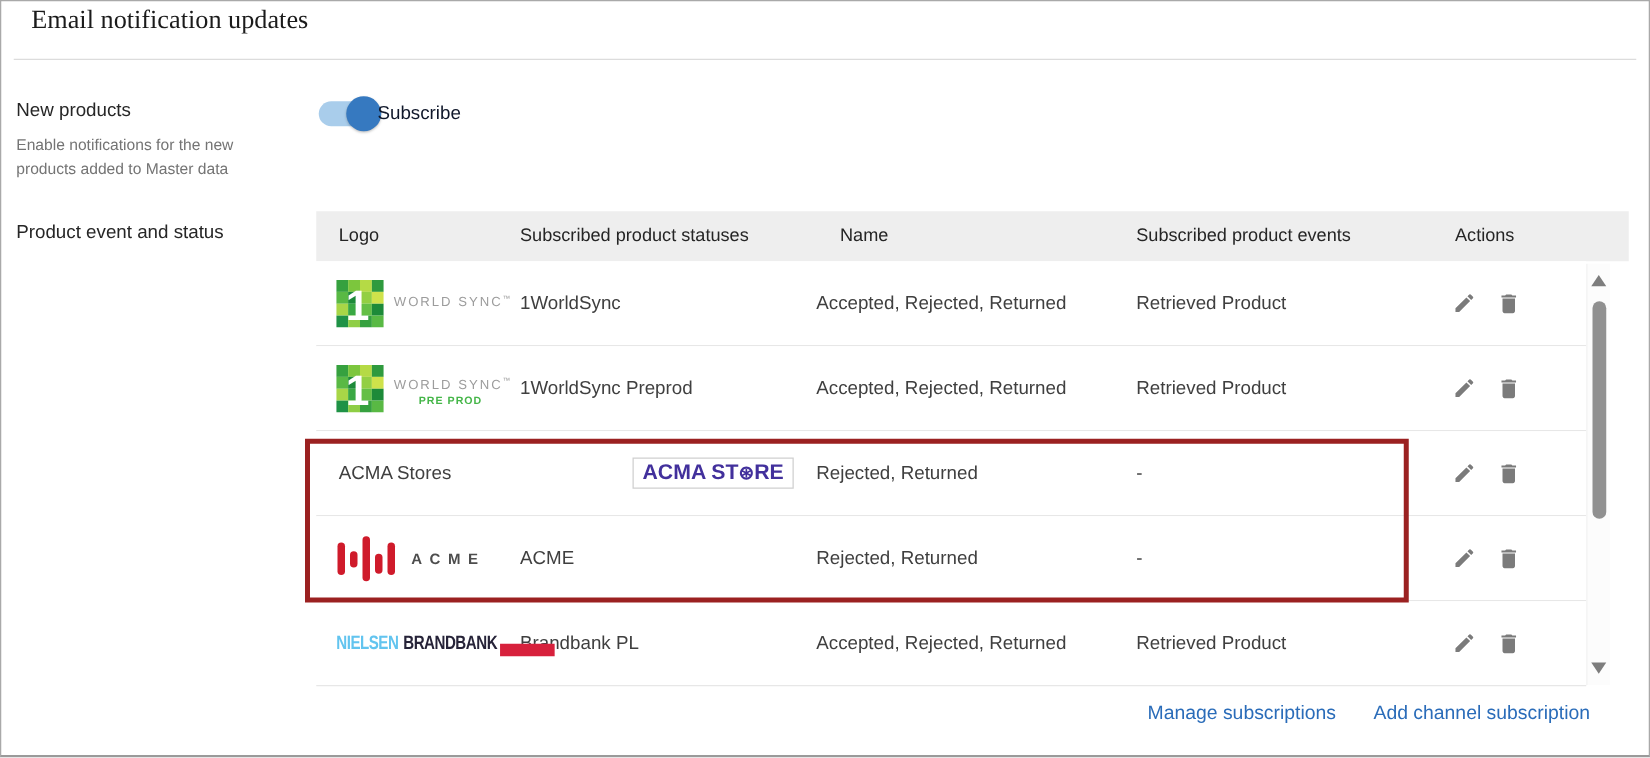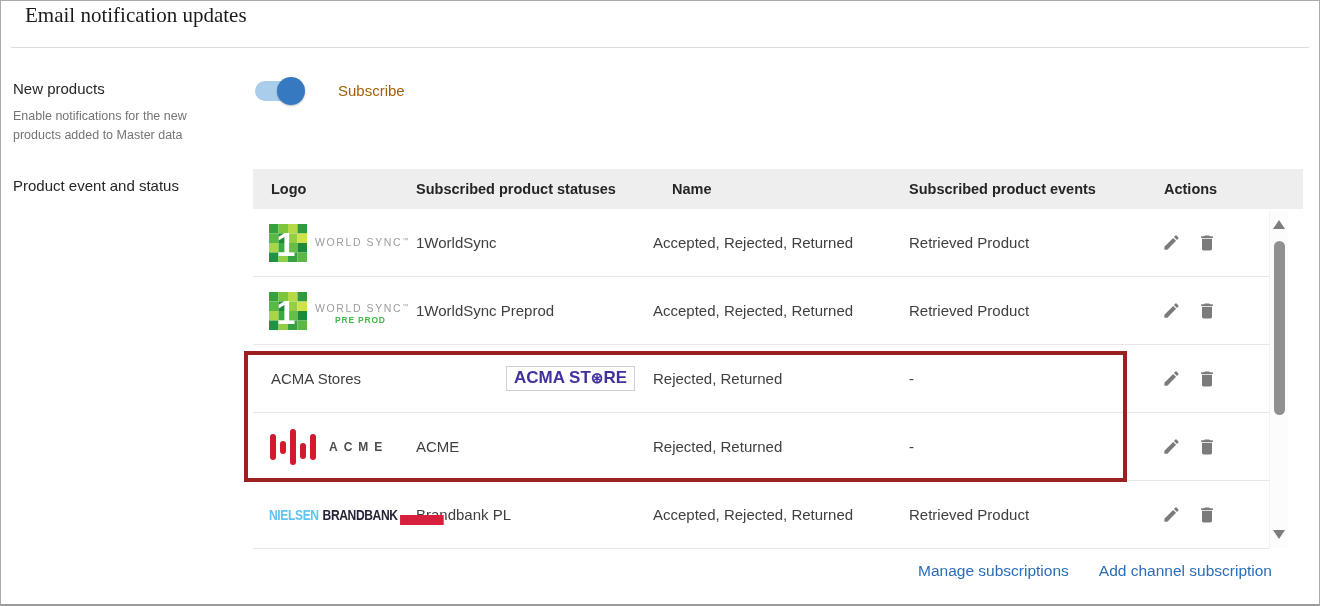--- a/index.html
+++ b/index.html
@@ -18,26 +18,26 @@
   .section-heading { position:absolute; left:12px; font-size:15px; color:#262626; }
   .section-desc { position:absolute; left:12px; width:212px; font-size:12.5px; color:#747474; line-height:19px; }
   .h1pos { top:79px; } .d1pos { top:106px; }
   .h2pos { top:176px; } .d2pos { top:199px; }
 
   
   .toggle { position:absolute; left:254px; top:80px; width:46px; height:20px; border-radius:10px;
             background:#a9cdeb; cursor:pointer; }
   .toggle-knob { position:absolute; left:22px; top:-4px; width:28px; height:28px; border-radius:50%;
                  background:#3679c0; box-shadow:0 1px 2px rgba(0,0,0,.25); }
-  .toggle-label { position:absolute; left:301px; top:81px; font-size:15px; color:#a16207;margin-left:36px; }
+  .toggle-label { position:absolute; left:301px; top:81px; font-size:15px; color:#0f172a; }
 
   
   .t-header { position:absolute; left:252px; top:168px; width:1050px; height:40px;
               background:#eeeeee; display:flex; align-items:center; }
-  .t-header .cell { font-weight:bold; font-size:14.5px; color:#252525; }
+  .t-header .cell { font-weight:normal; font-size:14.5px; color:#252525; }
   .cell { padding-left:18px; flex:0 0 auto; }
   .c-logo { width:145px; } .c-name { width:237px; } .c-status { width:256px; }
   .c-events { width:255px; } .c-actions { width:121px; }
 
   .t-body { position:absolute; left:252px; top:208px; width:1016px; }
   .t-row { display:flex; align-items:center; height:68px; border-bottom:1px solid #e7e7e7; background:#fff; }
   .t-row .cell { font-size:15px; color:#3f3f3f; }
   .cell.logo-cell { padding-left:16px; display:flex; align-items:center; }
 
   .actions-cell { display:flex; gap:16px; padding-left:16px; }

